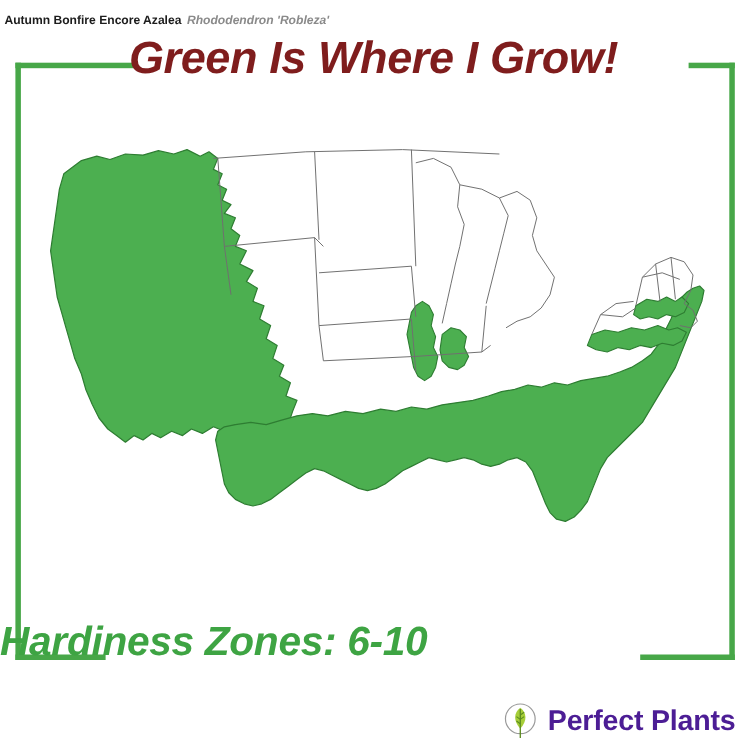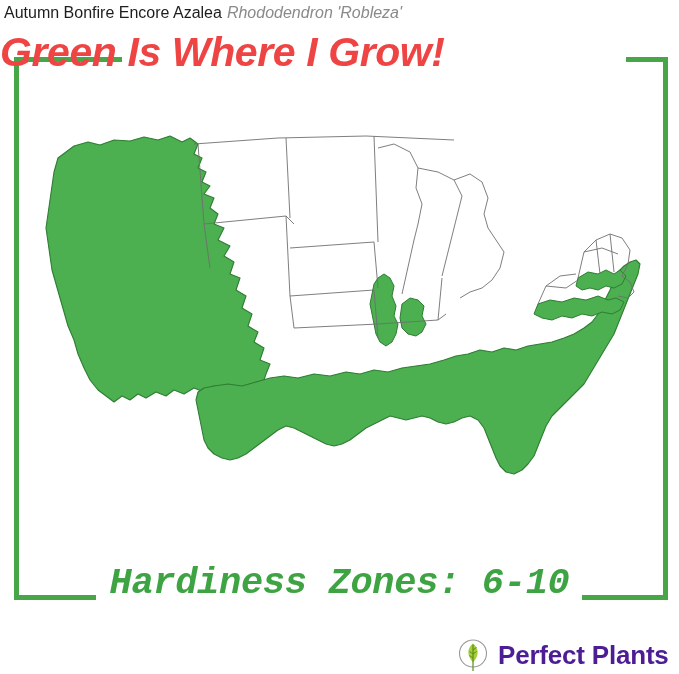--- a/index.html
+++ b/index.html
@@ -1,43 +1,43 @@
 <!DOCTYPE html>
 <html><head>
 <meta charset="utf-8">
 <style>
   html,body{margin:0;padding:0;background:#ffffff;}
   body{width:679px;height:674px;position:relative;overflow:hidden;
        font-family:"Liberation Sans","DejaVu Sans",sans-serif;}
 
   
-  #caption{position:absolute;left:4px;top:2px;width:671px;height:22px;
-           font-size:16px;line-height:22px;white-space:nowrap;color:#1b1b1b;}
+  #caption{position:absolute;left:4px;top:8px;width:671px;height:22px;
+           font-size:11px;line-height:22px;white-space:nowrap;color:#1b1b1b;font-weight:bold;}
   #caption .common{color:#1d1d1d;}
   #caption .latin{color:#8a8a8a;font-style:italic;margin-left:5px;}
 
   
   #frame{position:absolute;left:14px;top:57px;width:654px;height:543px;}
   .fr{position:absolute;background:#47a748;}
   #fr-left{left:0;top:0;width:5px;height:543px;}
   #fr-right{right:0;top:0;width:5px;height:543px;}
   #fr-top-l{left:0;top:0;width:108px;height:5px;}
   #fr-top-r{right:0;top:0;width:42px;height:5px;}
   #fr-bot-l{left:0;bottom:0;width:82px;height:5px;}
   #fr-bot-r{right:0;bottom:0;width:86px;height:5px;}
 
   
   #headline{position:absolute;left:0;top:28px;width:679px;height:48px;
-            font-size:41px;line-height:48px;
-            font-weight:bold;font-style:italic;color:#ef4444;
+            text-align:center;font-size:41px;line-height:48px;
+            font-weight:bold;font-style:italic;color:#7f1d1d;
             letter-spacing:-0.4px;white-space:nowrap;}
   #zoneline{position:absolute;left:0;top:561px;width:679px;height:44px;
-            text-align:center;font-size:37px;line-height:44px;
+            font-size:37px;line-height:44px;
             font-weight:bold;font-style:italic;color:#3ea443;
-            letter-spacing:-0.3px;white-space:nowrap;font-family:Liberation Mono, monospace;}
+            letter-spacing:-0.3px;white-space:nowrap;}
 
   
   #map{position:absolute;left:18px;top:128px;width:645px;height:420px;}
   #map svg{display:block;width:100%;height:100%;}
 
   
   #logo{position:absolute;left:455px;top:636px;width:222px;height:38px;
         display:flex;align-items:center;}
   #logo-mark{width:36px;height:36px;flex:0 0 36px;}
   #logo-text{font-size:26px;font-weight:bold;color:#4c1d95;

